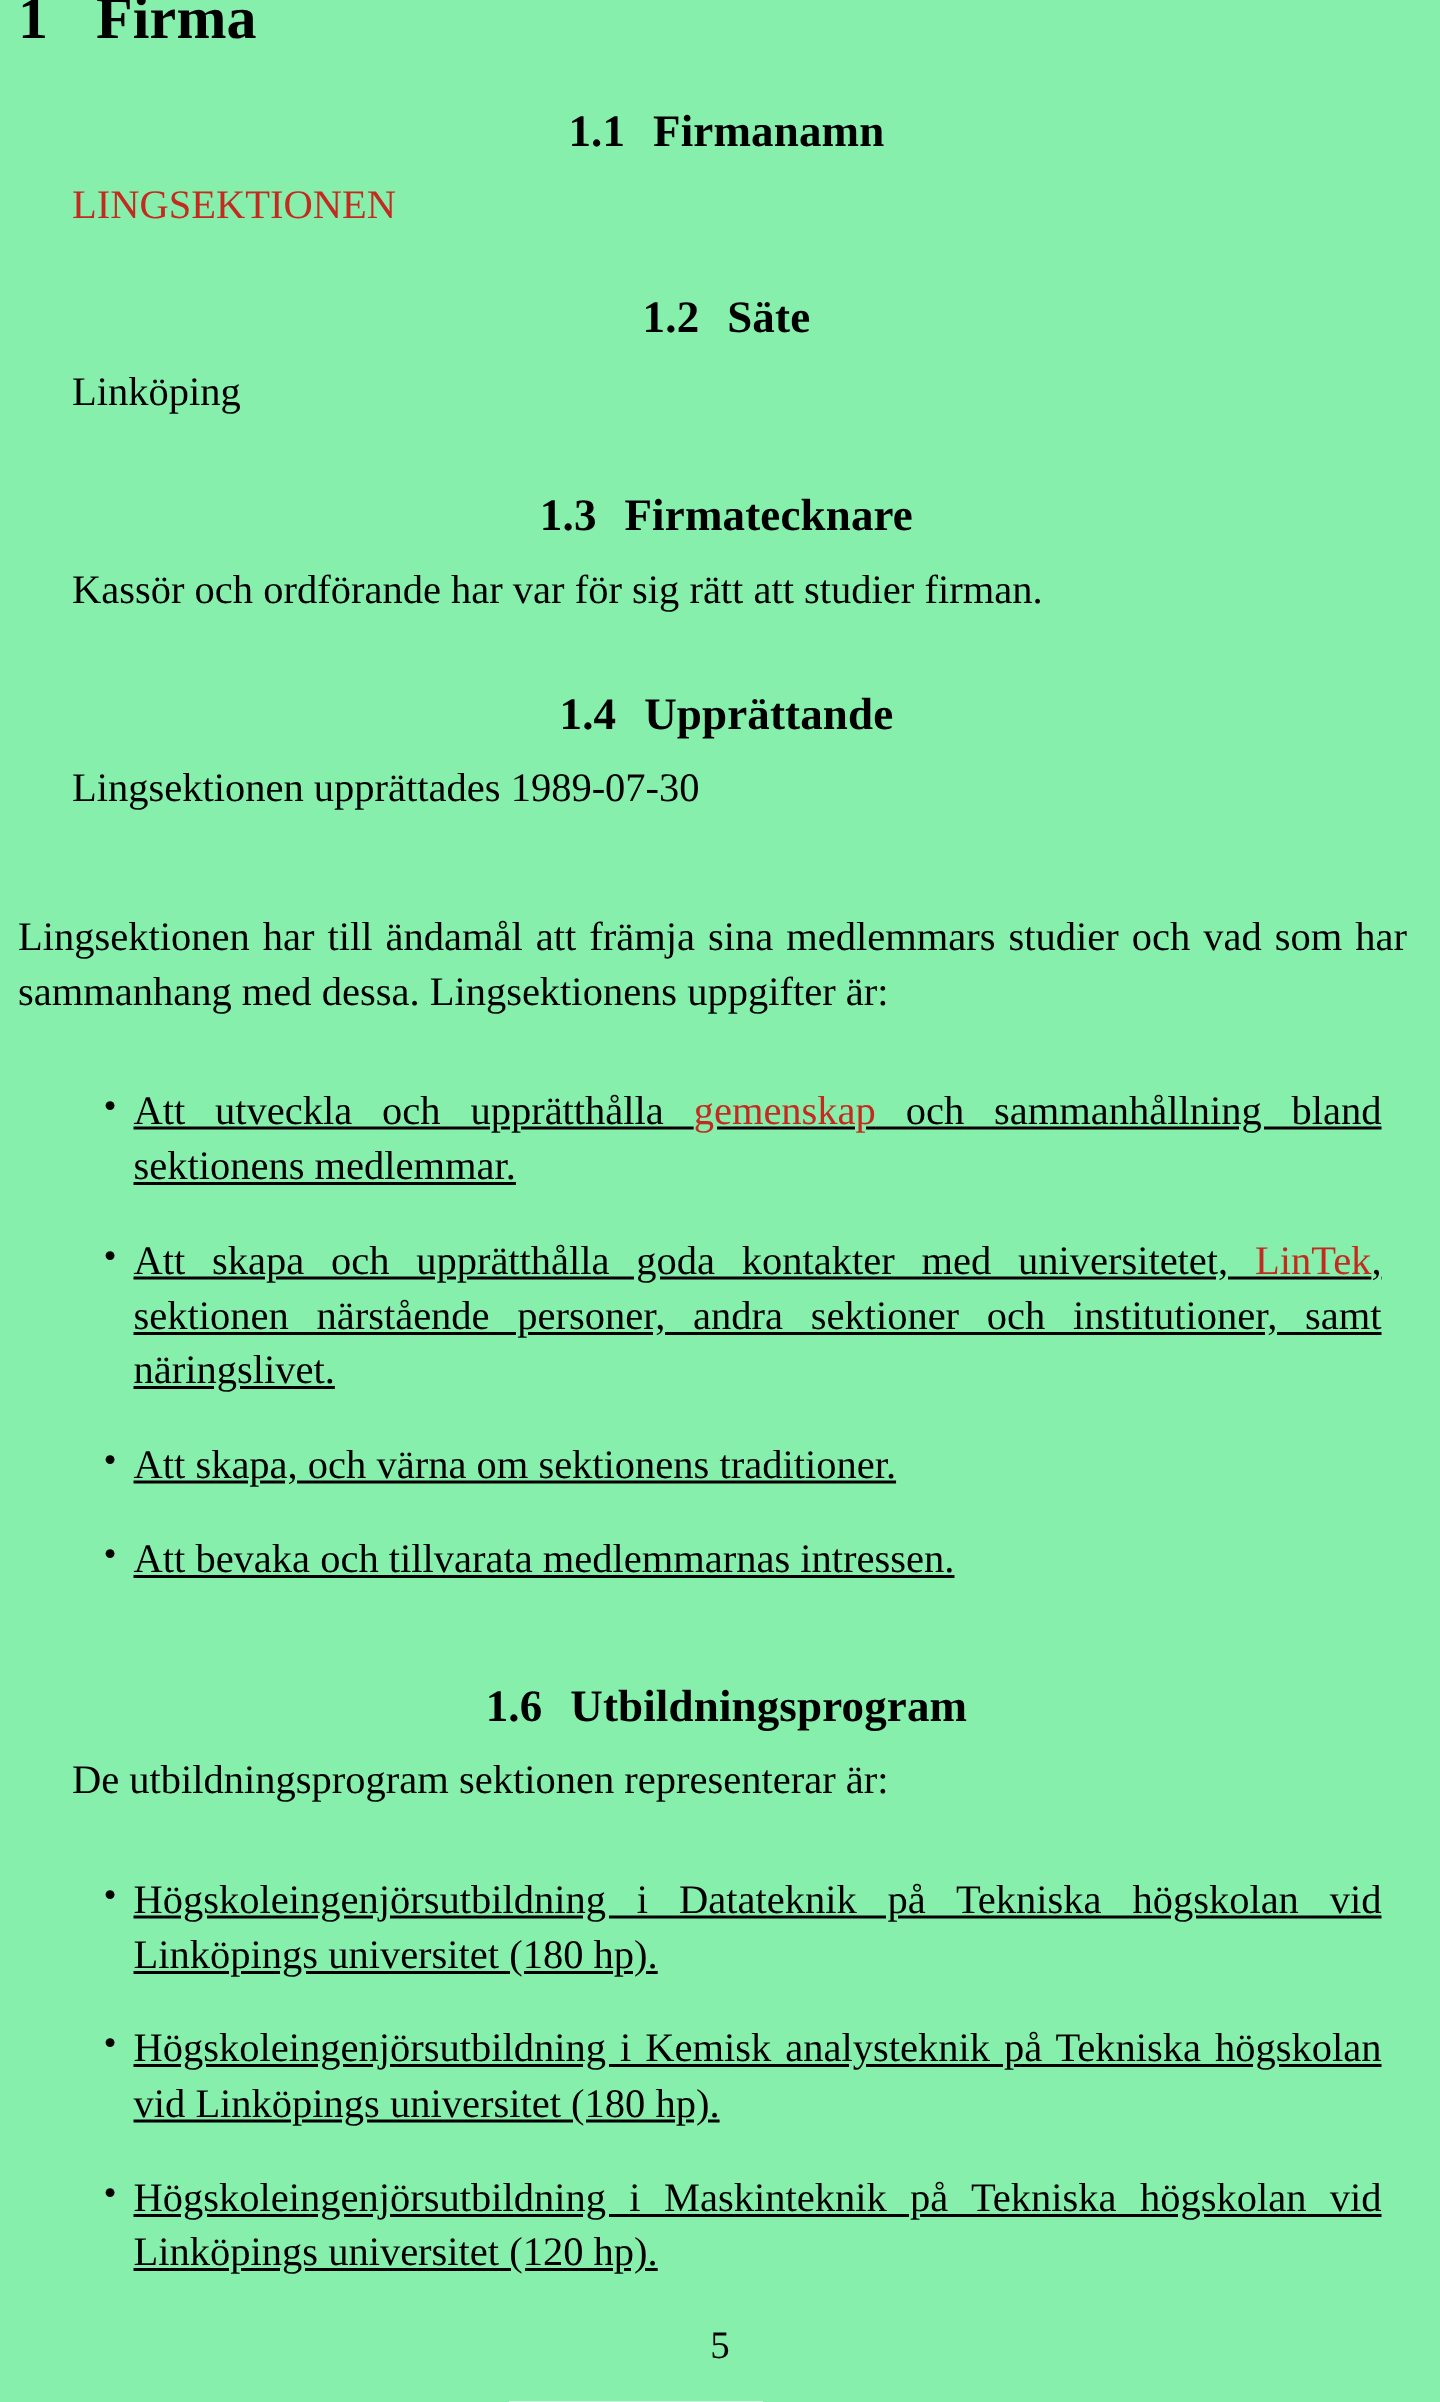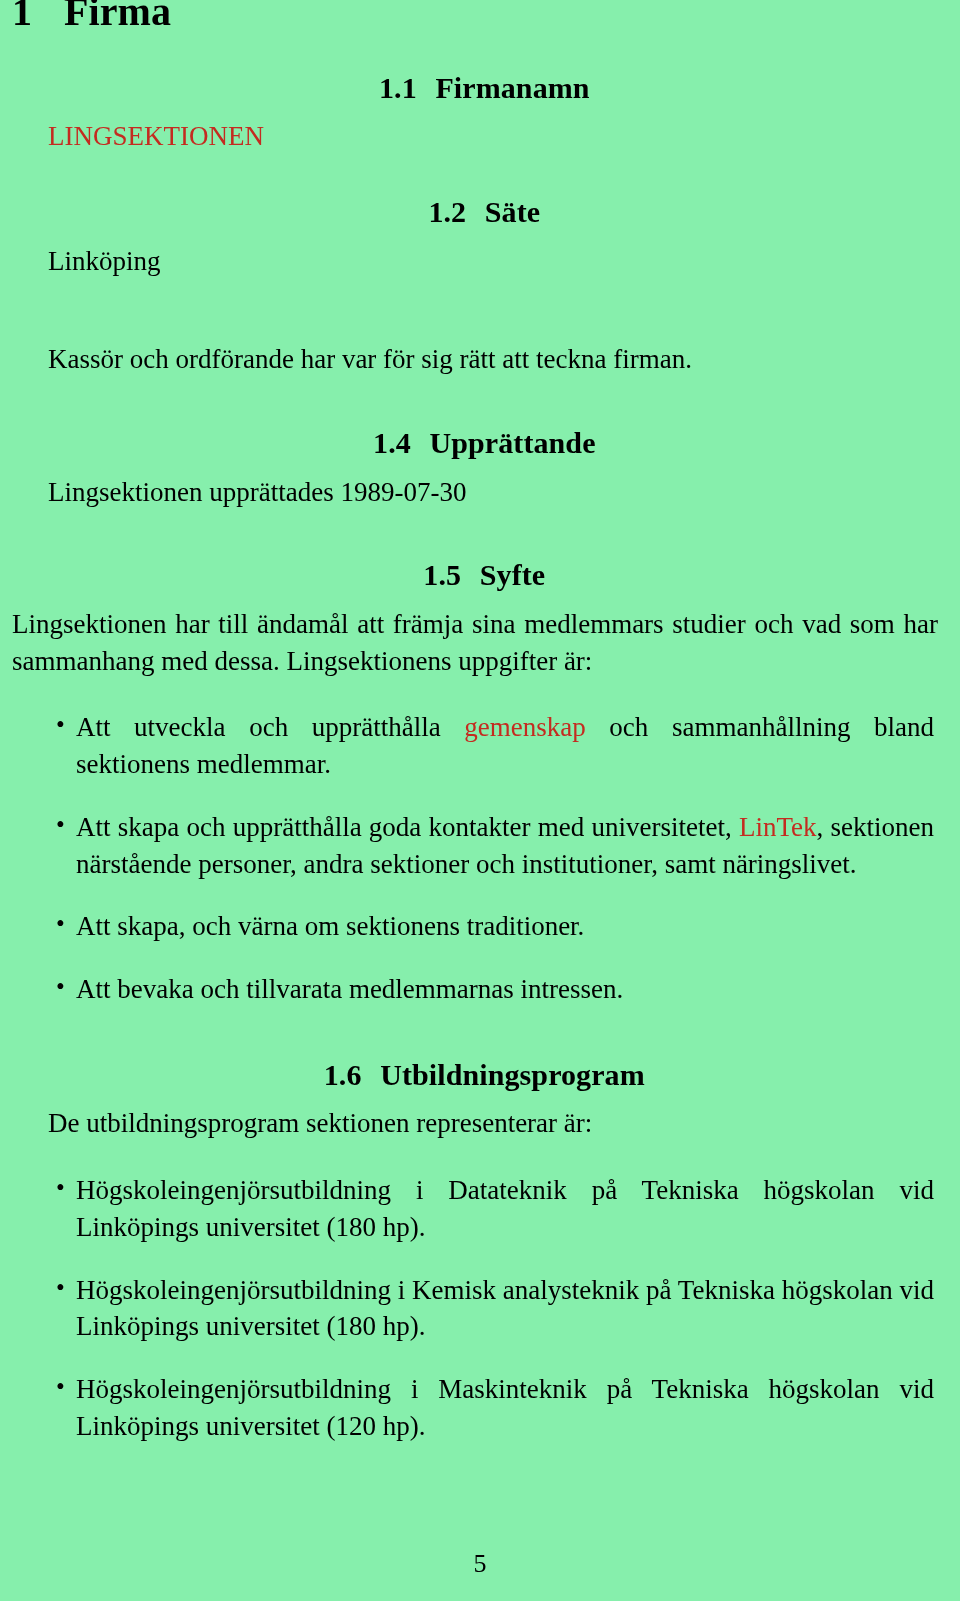--- a/index.html
+++ b/index.html
@@ -54,22 +54,23 @@
     padding: 0;
     text-align: justify;
     text-justify: inter-word;
     hyphens: none;
   }
   p.body.nojust { text-align: left; margin-left: 36px; }
 
   
   ul.bullets {
     list-style: none;
-    margin: 4px;
+    margin: 17px;
     padding: 0;
+    text-decoration: underline;
   }
   ul.bullets > li {
     position: relative;
     padding-left: 60px;
     font-size: 27px;
     line-height: 1.36;
     text-align: justify;
     text-justify: inter-word;
     margin: 0;
   }
@@ -128,36 +129,36 @@
     <div class="gap-before-sub"></div>
 
     <h2 class="subsec">
       <span class="num">1.2</span><span>Säte</span>
     </h2>
     <div class="gap-sub-after"></div>
     <p class="body nojust">Linköping</p>
 
     <div class="gap-before-sub-lg"></div>
 
+    <h2 class="subsec">
+      <span class="num">1.3</span><span>Firmatecknare</span>
+    </h2>
     <div class="gap-sub-after"></div>
-    <p class="body nojust">Kassör och ordförande har var för sig rätt att teckna firman.</p>
+    <p class="body nojust">Kassör och ordförande har var för sig rätt att studier firman.</p>
 
     <div class="gap-before-sub-lg"></div>
 
     <h2 class="subsec">
       <span class="num">1.4</span><span>Upprättande</span>
     </h2>
     <div class="gap-sub-after"></div>
     <p class="body nojust">Lingsektionen upprättades 1989-07-30</p>
 
     <div class="gap-before-sub-lg"></div>
 
-    <h2 class="subsec">
-      <span class="num">1.5</span><span>Syfte</span>
-    </h2>
     <div class="gap-sub-after"></div>
     <p class="body">Lingsektionen har till ändamål att främja sina medlemmars studier och vad som har sammanhang med dessa. Lingsektionens uppgifter är:</p>
 
     <div class="gap-list-before"></div>
 
     <ul class="bullets">
       <li><span>Att utveckla och upprätthålla </span><span class="lnk">gemenskap</span><span> och sammanhållning bland sektionens medlemmar.</span></li>
       <li style="margin-top:26px"><span>Att skapa och upprätthålla goda kontakter med universitetet, </span><span class="lnk">LinTek</span><span>, sektionen närstående personer, andra sektioner och institutioner, samt näringslivet.</span></li>
       <li style="margin-top:26px"><span>Att skapa, och värna om sektionens traditioner.</span></li>
       <li style="margin-top:26px"><span>Att bevaka och tillvarata medlemmarnas intressen.</span></li>

